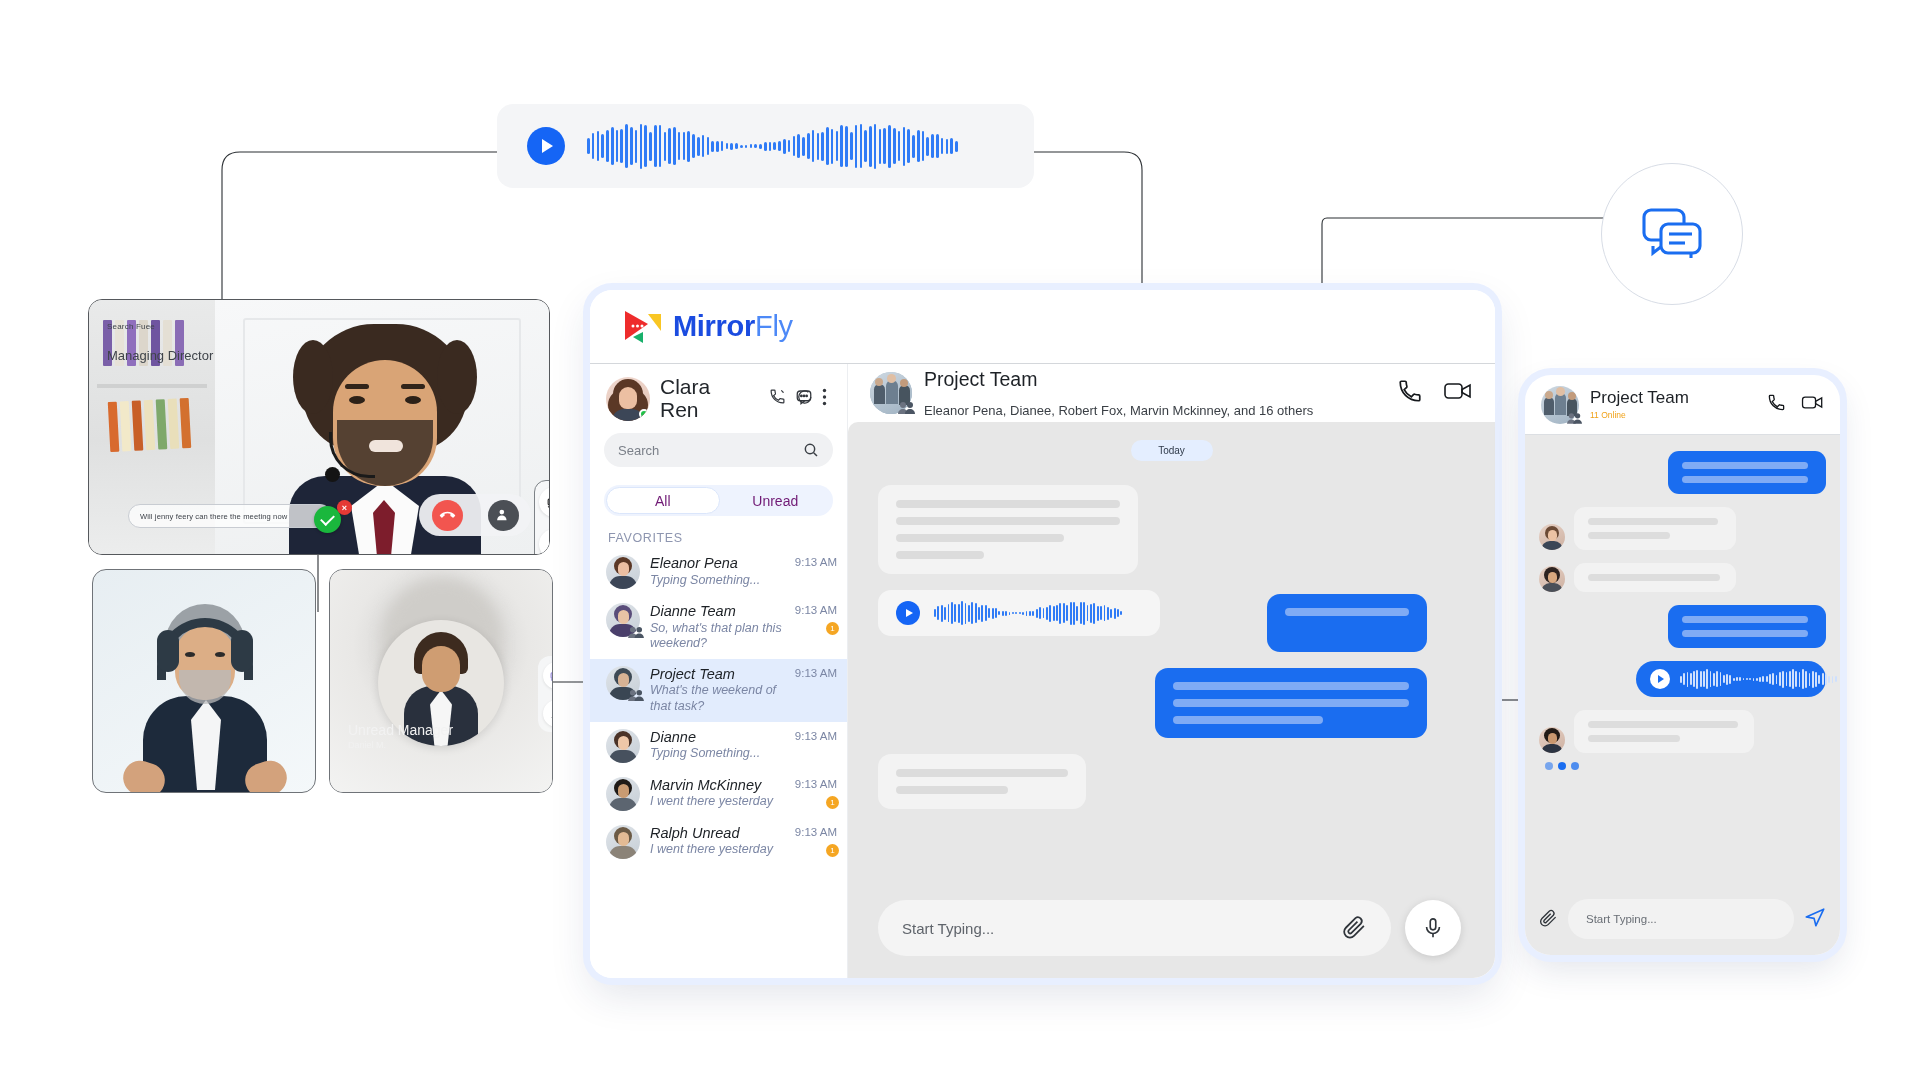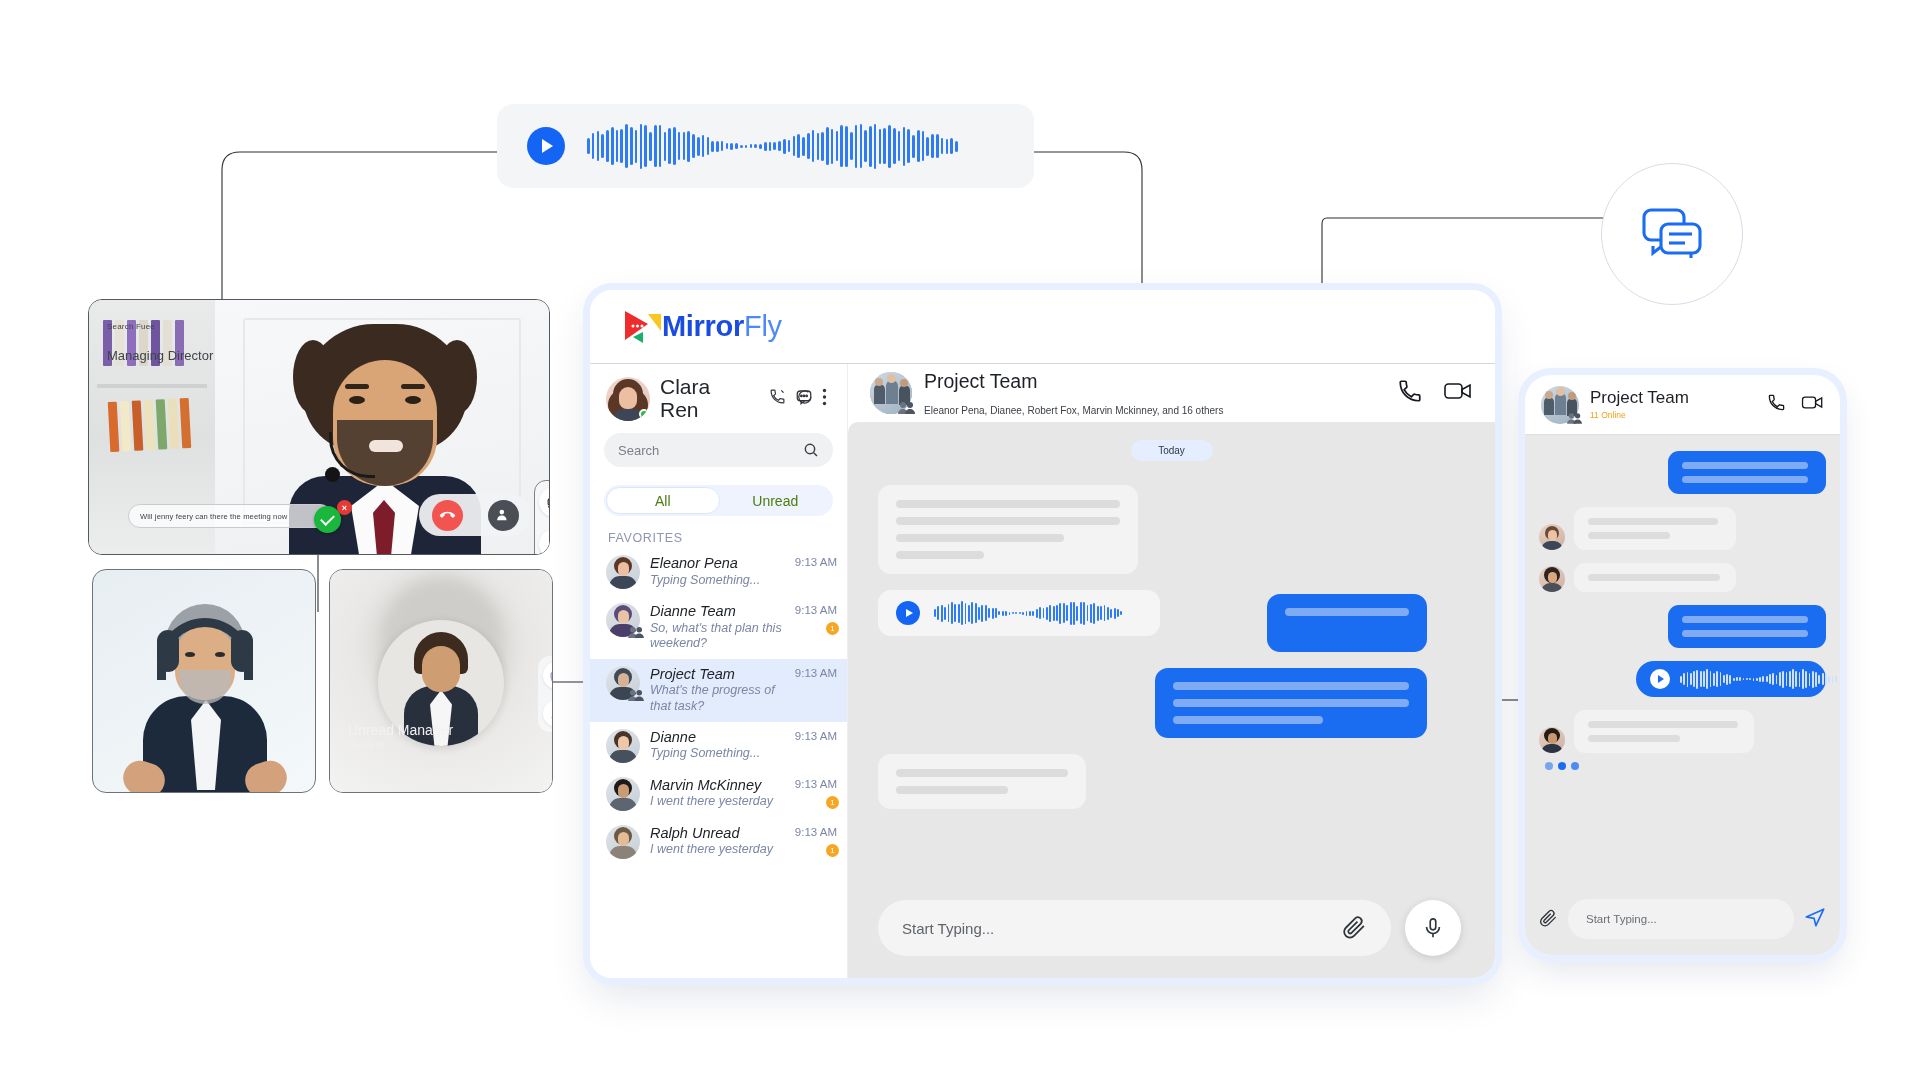--- a/index.html
+++ b/index.html
@@ -175,21 +175,21 @@
 
   
   .app-window {
     position:absolute; left:590px; top:290px; width:905px; height:688px;
     background:#ffffff; border-radius:22px;
     box-shadow:0 0 0 7px #e8efff, 0 16px 40px rgba(30,50,90,.13);
     overflow:hidden; display:flex; flex-direction:column;
   }
   .app-topbar { height:74px; flex:none; display:flex; align-items:center; padding-left:34px;
                 border-bottom:1px solid #d4d7db; background:#fff; }
-  .brand { display:flex; align-items:center; }
+  .brand { display:flex; align-items:center; gap:11px; }
   .brand-logo { width:38px; height:34px; position:relative; }
   .brand-name { font-size:29px; font-weight:bold; letter-spacing:-.3px; }
   .brand-name .b1 { color:#1b4ce0; }
   .brand-name .b2 { color:#4d89f7; font-weight:normal; }
 
   .app-body { flex:1; display:flex; min-height:0; }
 
   
   .sidebar { width:258px; flex:none; background:#fff; display:flex; flex-direction:column;
              border-right:1px solid #eceef1; }
@@ -205,21 +205,21 @@
   .me-name { font-size:21px; color:#22262b; line-height:1.08; max-width:92px; }
   .me-icons { margin-left:auto; display:flex; align-items:center; gap:9px; padding-right:4px; }
 
   .search-box { margin:8px 14px 0; height:34px; background:#f0f1f3; border-radius:17px;
                 display:flex; align-items:center; padding:0 14px; }
   .search-box span { font-size:13px; color:#7b8089; }
   .search-box svg { margin-left:auto; }
 
   .seg { margin:18px 14px 0; height:31px; background:#eef3fe; border-radius:16px; display:flex; padding:2px; }
   .seg div { flex:1; display:flex; align-items:center; justify-content:center; font-size:14px;
-             color:#4d7c0f; border-radius:15px; }
+             color:#701a75; border-radius:15px; }
   .seg div.on { background:#fff; border:1px solid #dbe6fb; }
 
   .fav-label { margin:15px 0 3px 18px; font-size:12.5px; color:#8e96b0; letter-spacing:.6px; }
 
   .chatlist { flex:1; overflow:hidden; }
   .chat-item { display:flex; gap:10px; padding:7px 10px 7px 16px; position:relative; }
   .chat-item.sel { background:#e2ecfd; }
   .ci-av { width:34px;height:34px;border-radius:50%;flex:none;position:relative;overflow:visible; }
   .ci-av .inner { width:34px;height:34px;border-radius:50%;overflow:hidden;position:relative; }
   .ci-grp { position:absolute; right:-4px; bottom:-2px; width:16px; height:13px; }
@@ -231,21 +231,21 @@
               display:flex;align-items:center;justify-content:center; position:absolute; right:8px; top:26px;}
 
   
   .convo { flex:1; display:flex; flex-direction:column; min-width:0; background:#fff; }
   .convo-head { height:58px; flex:none; display:flex; align-items:center; gap:12px; padding:0 22px; }
   .ch-av { width:42px;height:42px;border-radius:50%;position:relative;flex:none;
            background:linear-gradient(150deg,#b6c7d4,#8fa6b8); overflow:visible; }
   .ch-av .inner{width:42px;height:42px;border-radius:50%;overflow:hidden;position:relative;
                 background:linear-gradient(150deg,#cfd9e2,#9fb2c2);}
   .ch-title { font-size:19.5px; color:#1d2126; line-height:1.15; }
-  .ch-sub { font-size:10px; color:#3a3f45; margin-top:12px; }
+  .ch-sub { font-size:13px; color:#3a3f45; margin-top:12px; }
   .ch-actions { margin-left:auto; display:flex; align-items:center; gap:20px; }
 
   .msgs { flex:1; background:#e7e7e7; border-radius:10px 0 0 0; margin:0 0 0 0; padding:18px 30px 0;
           position:relative; overflow:hidden; }
   .today { width:82px; height:21px; background:#e4eeff; border-radius:11px; margin:0 auto 24px;
            display:flex; align-items:center; justify-content:center; font-size:10px; color:#2f3a4a; }
   .row { display:flex; margin-bottom:16px; }
   .row.right { justify-content:flex-end; }
   .bub-in { background:#f3f3f3; border-radius:13px; padding:15px 18px; }
   .bub-in .ln { height:8px; background:#dcdcdc; border-radius:4px; margin-bottom:9px; }
@@ -674,21 +674,21 @@
                 </div>
                 <svg class="ci-grp" viewBox="0 0 17 14">
                   <circle cx="5" cy="4" r="3" fill="#6b7280"></circle>
                   <circle cx="12" cy="4" r="3" fill="#4b5563"></circle>
                   <path d="M0 13c0-3 2.3-5 5-5s5 2 5 5z" fill="#6b7280"></path>
                   <path d="M7 13c0-3 2.3-5 5-5s5 2 5 5z" fill="#4b5563"></path>
                 </svg>
               </div>
               <div class="ci-mid">
                 <div class="ci-name">Project Team</div>
-                <div class="ci-msg">What's the progress of that task?</div>
+                <div class="ci-msg">What's the weekend of that task?</div>
               </div>
               <div class="ci-time">9:13 AM</div>
             </div>
             <div class="chat-item">
               <div class="ci-av">
                 <div class="inner" style="background:linear-gradient(150deg,#dfe4e9,#c6ced6)">
                   <div style="position:absolute;left:8px;top:2px;width:18px;height:18px;border-radius:50%;background:#4a3328"></div>
                   <div style="position:absolute;left:12px;top:7px;width:11px;height:14px;border-radius:6px;background:#eec7a8"></div>
                   <div style="position:absolute;left:3px;top:21px;width:28px;height:14px;border-radius:11px 11px 0 0;background:#47515e"></div>
                 </div>

